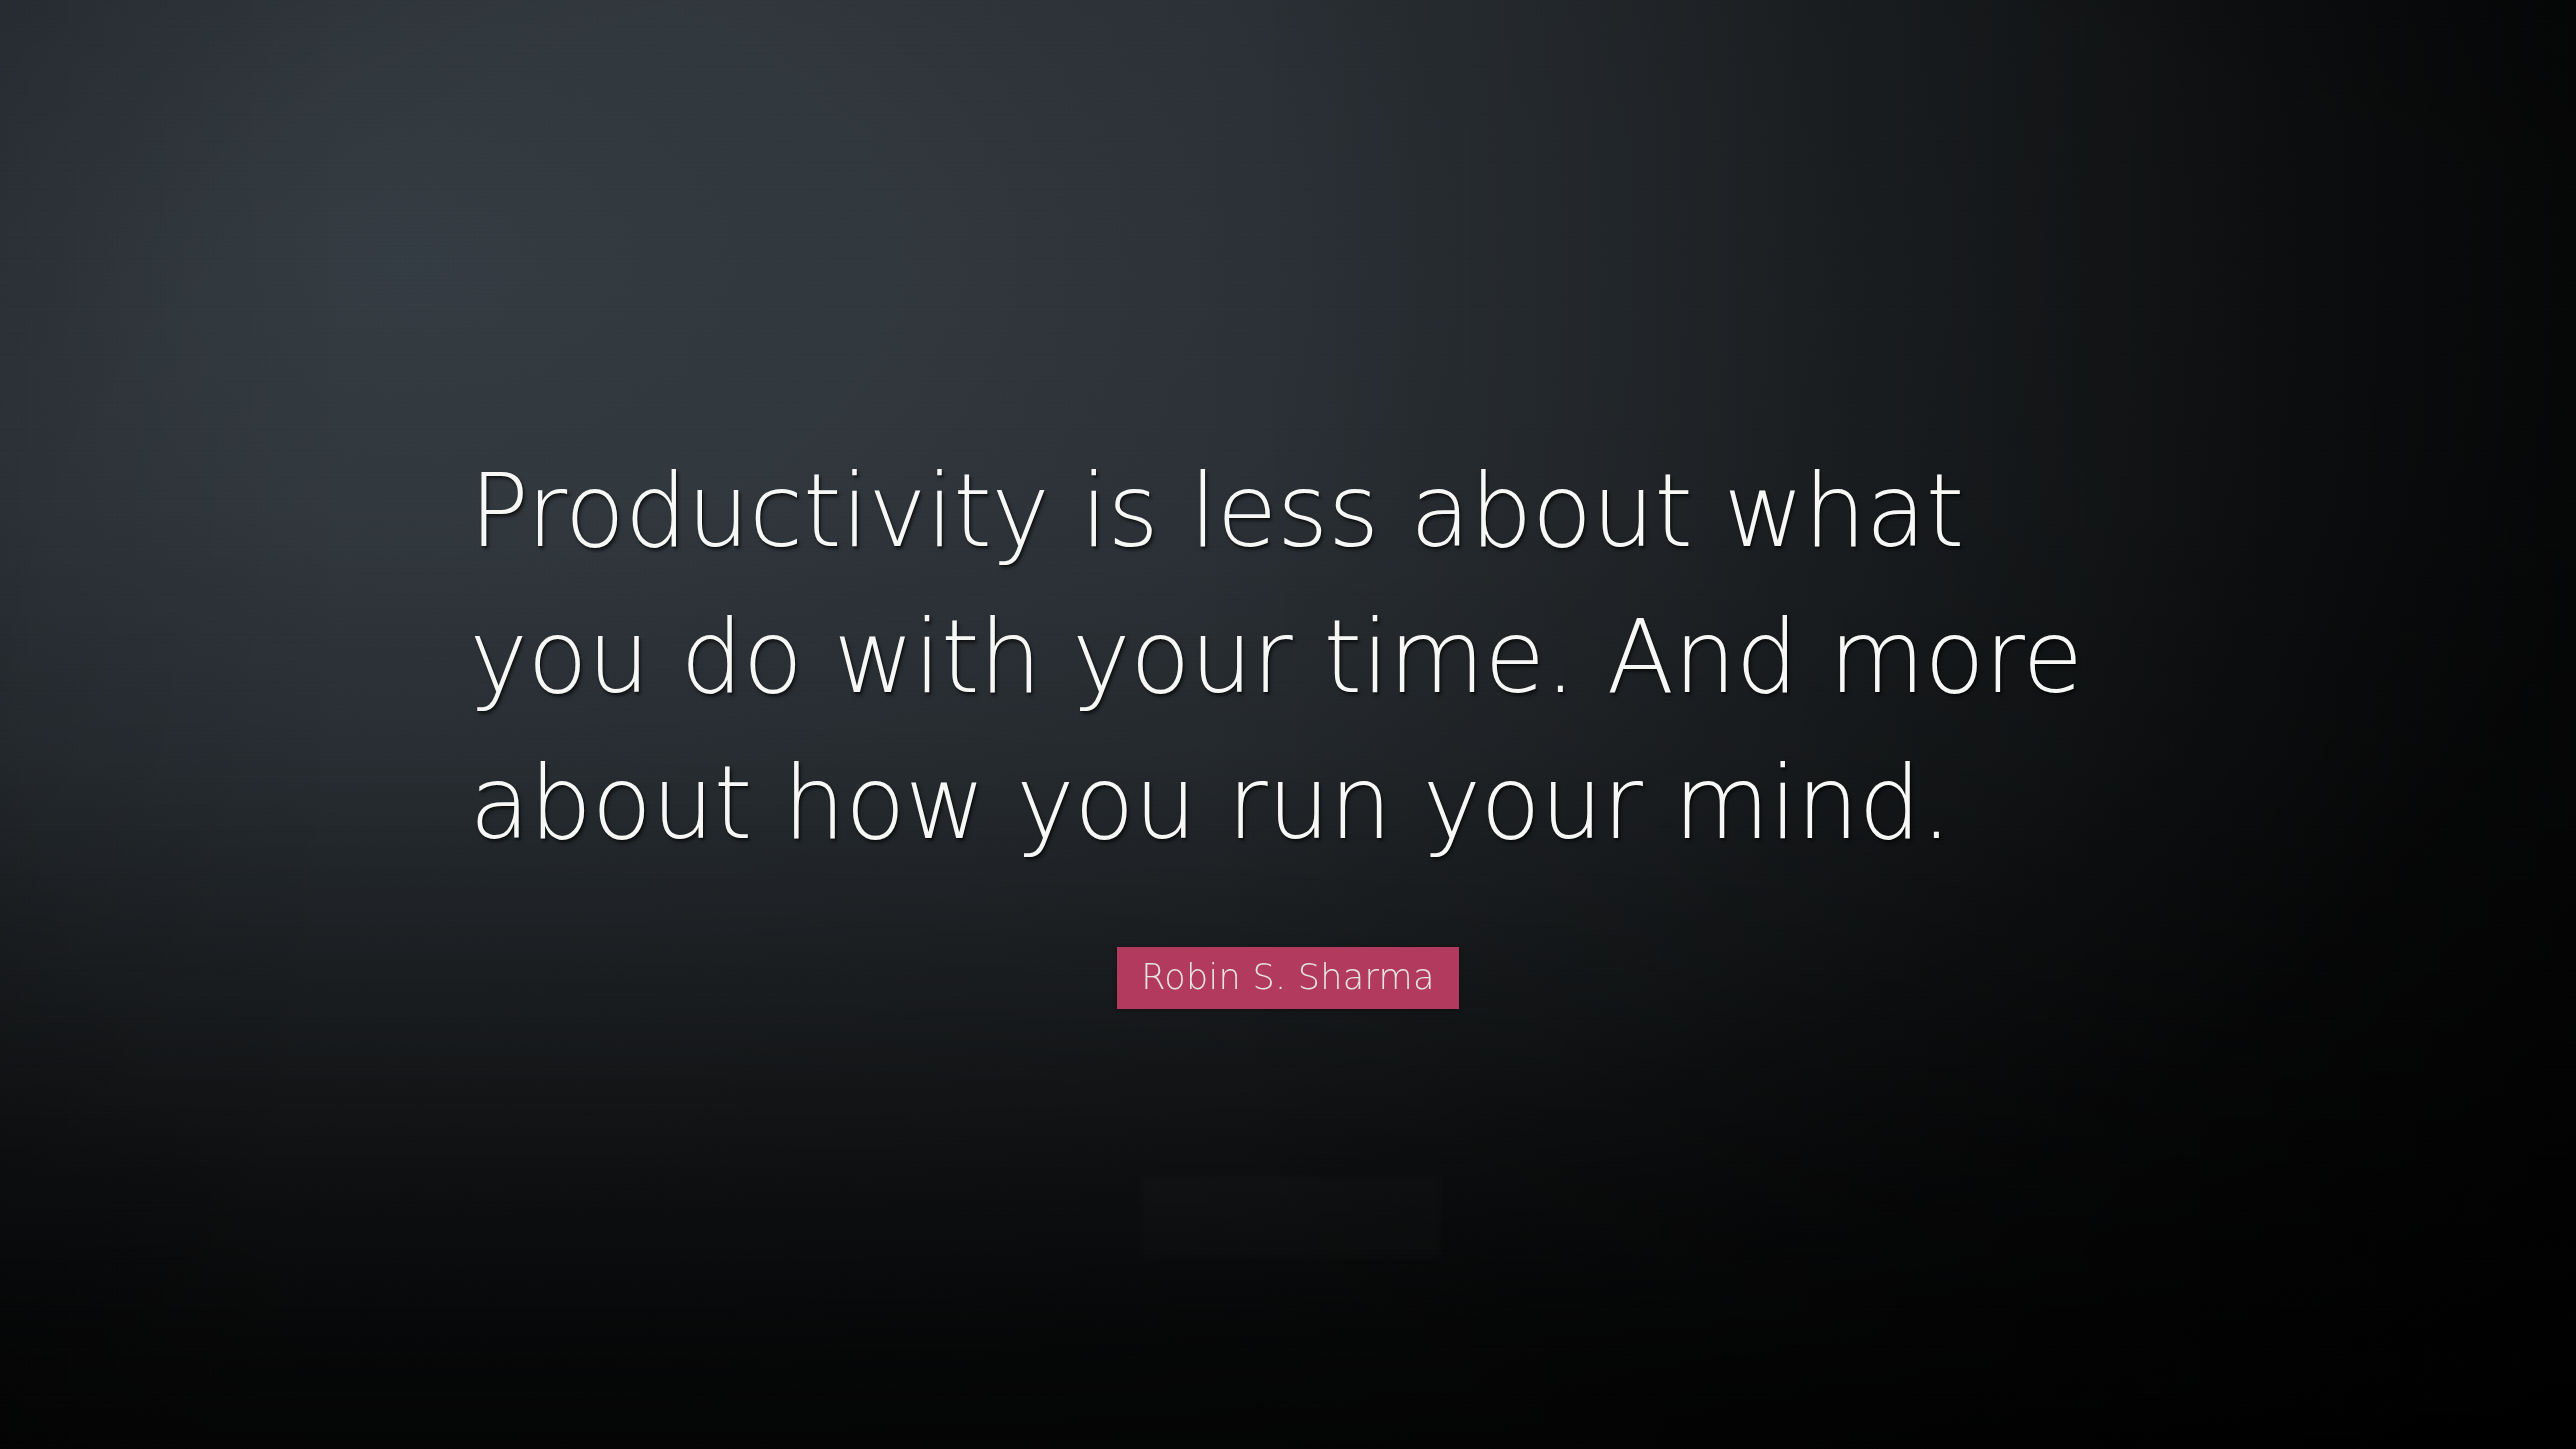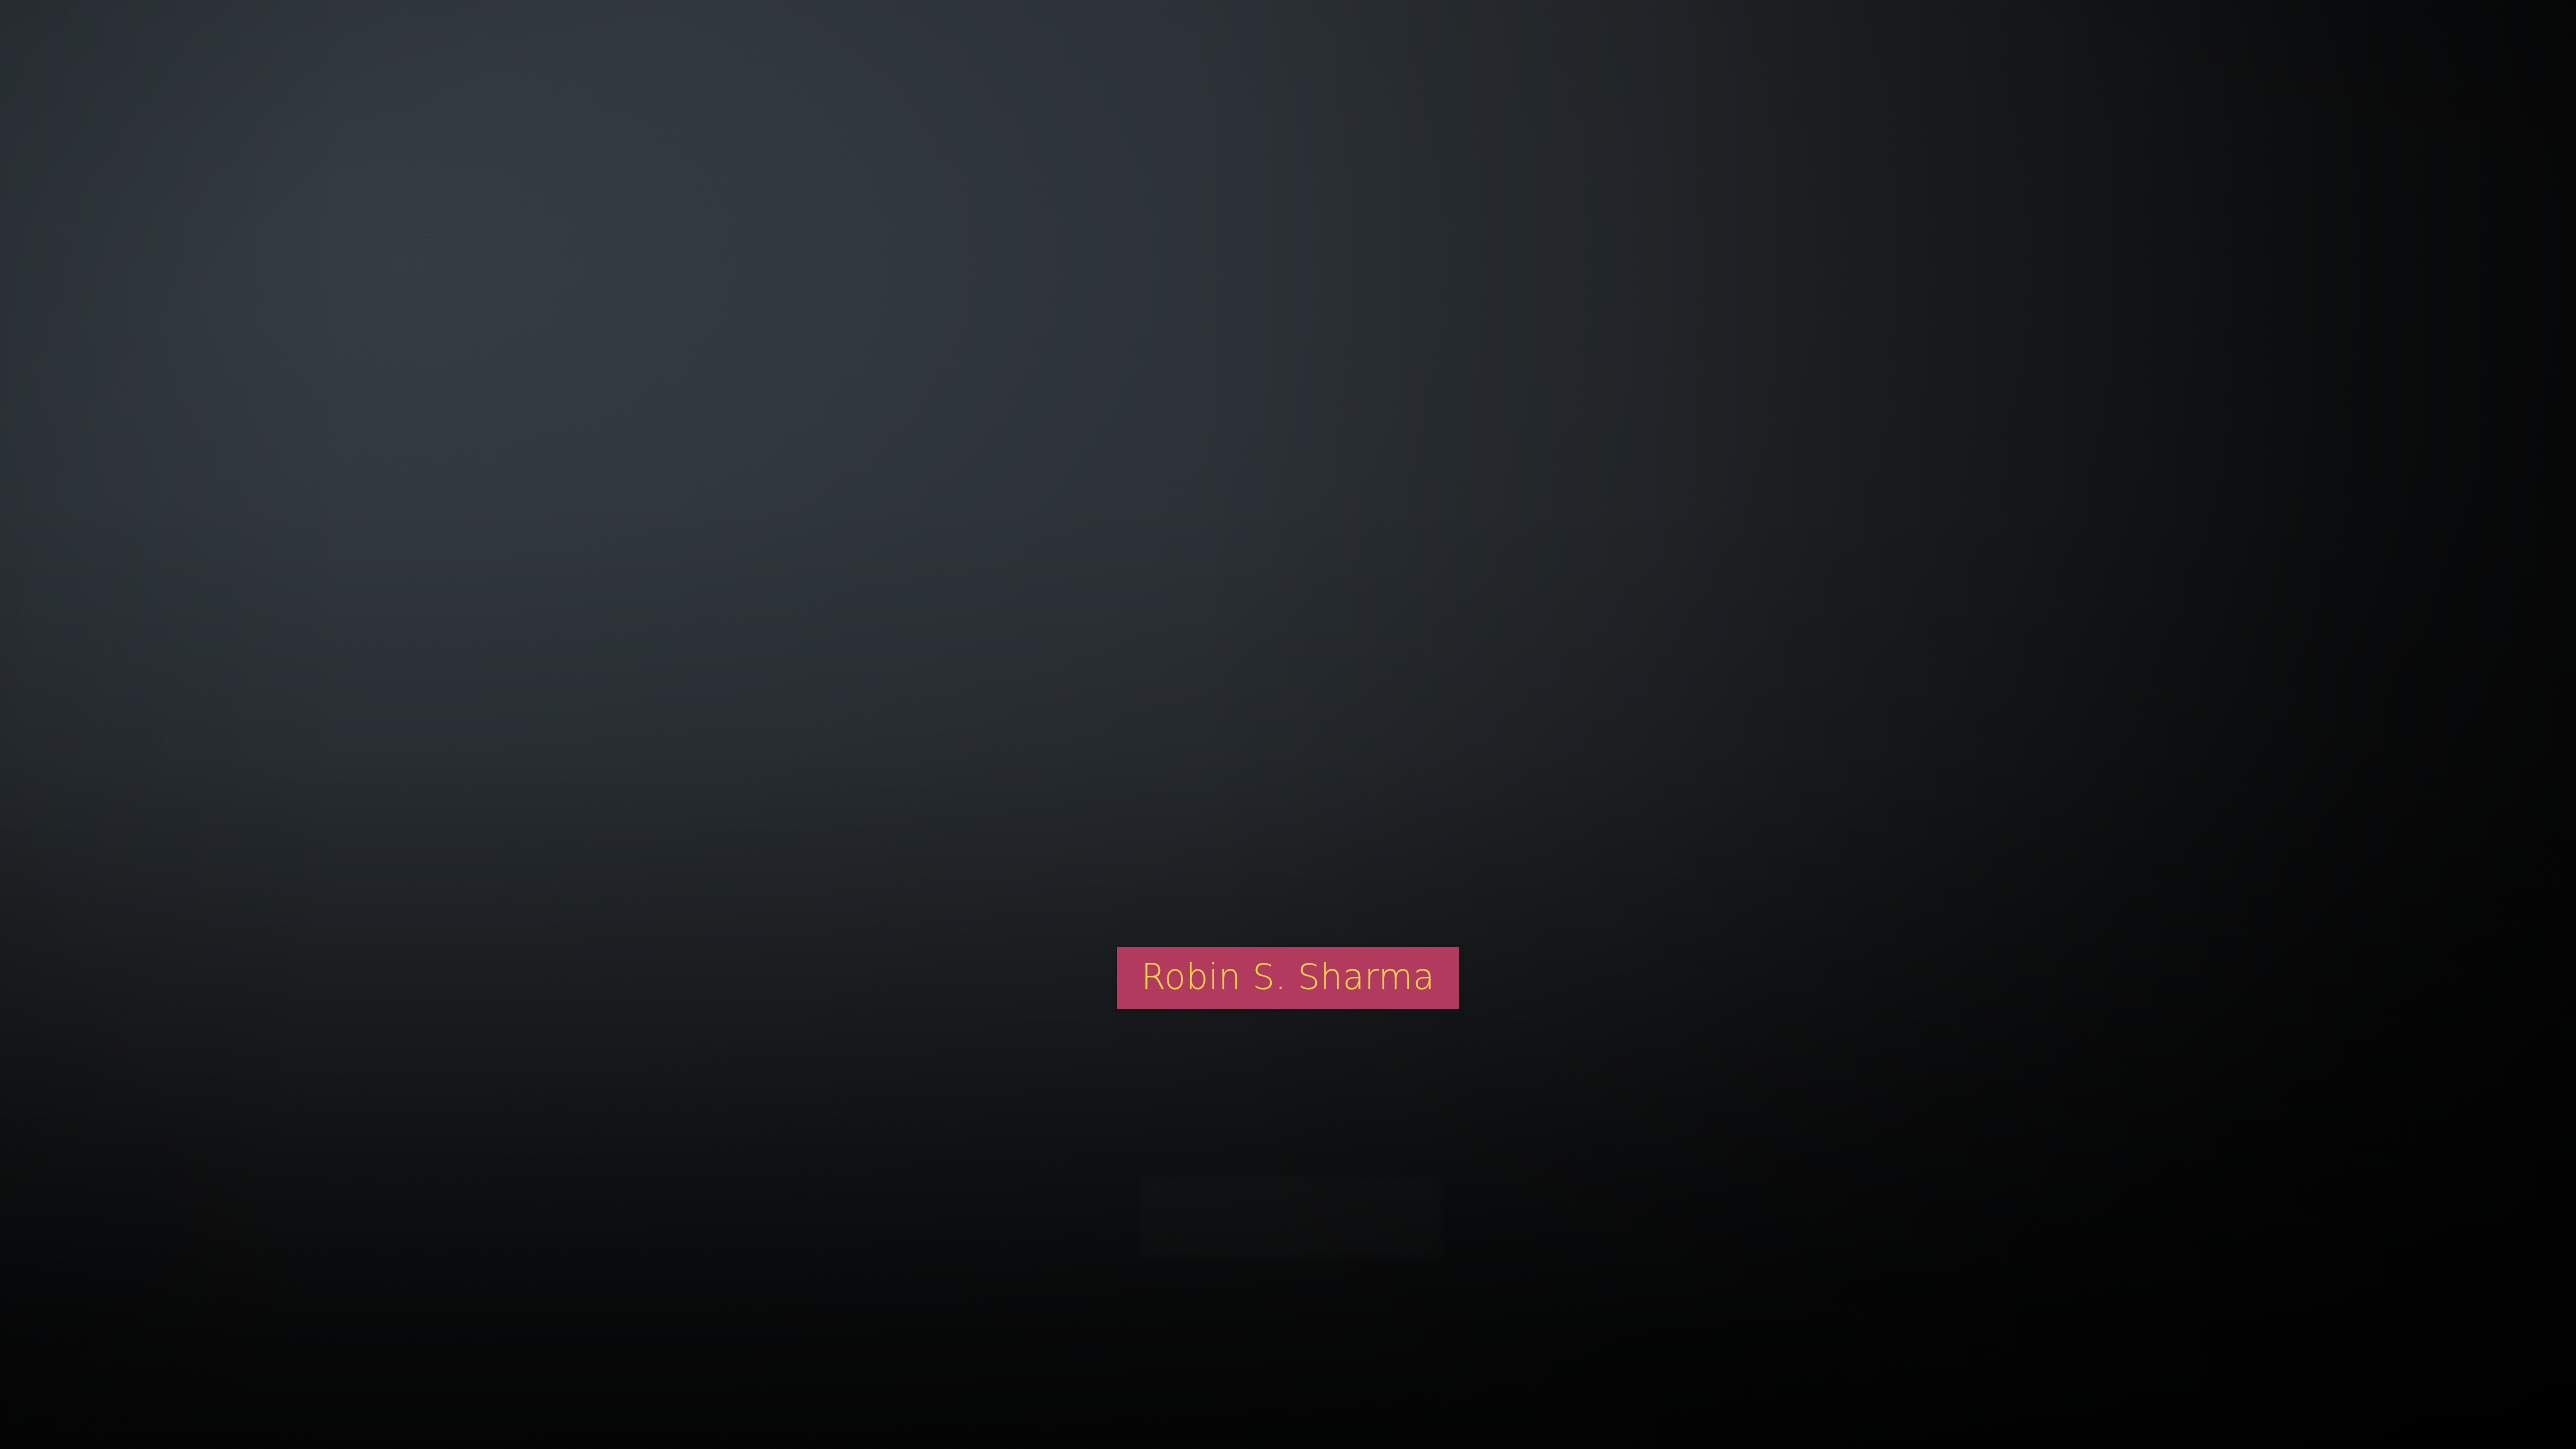--- a/index.html
+++ b/index.html
@@ -143,21 +143,21 @@
     position: absolute;
     left: 0;
     right: 0;
     top: 947px;
     text-align: center;
   }
 
   .attribution-badge {
     display: inline-block;
     background: #b23a5e;
-    color: #fde047;
+    color: #e5e5e5;
     font-family: "DejaVu Sans", sans-serif;
     font-size: 35px;
     font-weight: 300;
     line-height: 42px;
     letter-spacing: 0.3px;
     padding: 9.4px 24px 10.7px 24px;
     white-space: nowrap;
     text-decoration: none;
     box-shadow: 0 1.3px 4px rgba(0,0,0,0.40);
   }
@@ -170,20 +170,25 @@
   <div class="bg-base"></div>
   <div class="bg-glow"></div>
   <div class="bg-vert"></div>
   <div class="bg-horz"></div>
   <div class="bg-vignette"></div>
   <div class="bg-watermark"></div>
   <div class="bg-noise"></div>
 
   <div class="content">
 
+    <blockquote class="quote-block">
+      <span class="quote-line">Productivity is less about what</span>
+      <span class="quote-line">you do with your time. And more</span>
+      <span class="quote-line">about how you run your mind.</span>
+    </blockquote>
 
     <div class="attribution-wrap">
       <span class="attribution-badge">Robin S. Sharma</span>
     </div>
 
   </div>
 </div>
 
 
 </body></html>

